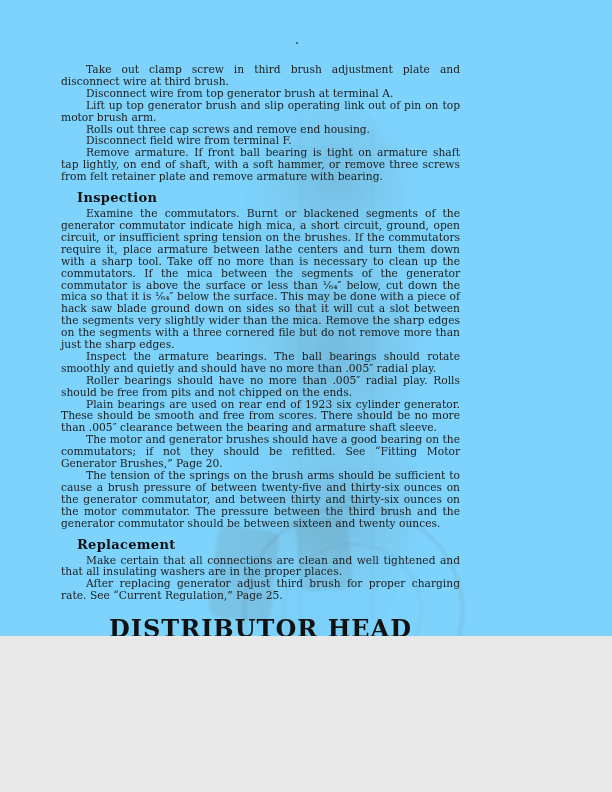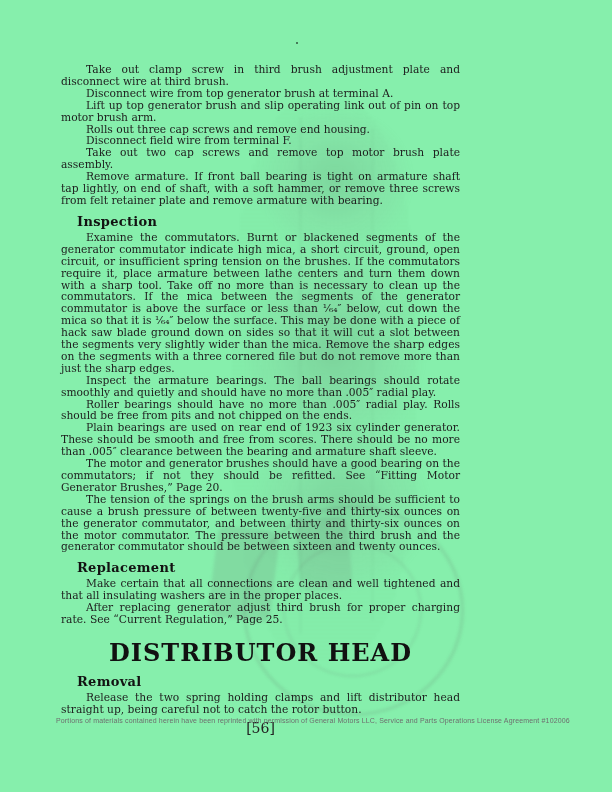--- a/index.html
+++ b/index.html
@@ -1,20 +1,20 @@
 <!DOCTYPE html>
 <html><head>
 <meta charset="utf-8">
 <style>
   html,body{margin:0;padding:0;background:#e8e8e8;}
   .page{
     position:relative;
-    width:612px;height:792px;
+    width:612px;height:636px;
     margin:0 auto;
-    background:#86efac;
+    background:#7dd3fc;
     overflow:hidden;
     font-family:"DejaVu Serif", serif;
     color:#1c1c1c;
   }
   .column{
     position:absolute;
     left:61px;top:64px;width:399px;
   }
   p.body{
     margin:0;
@@ -95,21 +95,20 @@
   </div>
   <div class="dot"></div>
 
   <div class="column">
 
     <p class="body">Take out clamp screw in third brush adjustment plate and disconnect wire at third brush.</p>
     <p class="body">Disconnect wire from top generator brush at terminal A.</p>
     <p class="body">Lift up top generator brush and slip operating link out of pin on top motor brush arm.</p>
     <p class="body">Rolls out three cap screws and remove end housing.</p>
     <p class="body">Disconnect field wire from terminal F.</p>
-    <p class="body">Take out two cap screws and remove top motor brush plate assembly.</p>
     <p class="body">Remove armature.  If front ball bearing is tight on armature shaft tap lightly, on end of shaft, with a soft hammer, or remove three screws from felt retainer plate and remove armature with bearing.</p>
 
     <h3 class="sec">Inspection</h3>
     <p class="body">Examine the commutators.  Burnt or blackened segments of the generator commutator indicate high mica, a short circuit, ground, open circuit, or insufficient spring tension on the brushes.  If the commutators require it, place armature between lathe centers and turn them down with a sharp tool. Take off no more than is necessary to clean up the commutators.  If the mica between the segments of the generator commutator is above the surface or less than ¹⁄₆₄″ below, cut down the mica so that it is ¹⁄₆₄″ below the surface.  This may be done with a piece of hack saw blade ground down on sides so that it will cut a slot between the segments very slightly wider than the mica.  Remove the sharp edges on the segments with a three cornered file but do not remove more than just the sharp edges.</p>
     <p class="body">Inspect the armature bearings.  The ball bearings should rotate smoothly and quietly and should have no more than .005″ radial play.</p>
     <p class="body">Roller bearings should have no more than .005″ radial play.  Rolls should be free from pits and not chipped on the ends.</p>
     <p class="body">Plain bearings are used on rear end of 1923 six cylinder generator. These should be smooth and free from scores.  There should be no more than .005″ clearance between the bearing and armature shaft sleeve.</p>
     <p class="body">The motor and generator brushes should have a good bearing on the commutators; if not they should be refitted.  See “Fitting Motor Generator Brushes,” Page 20.</p>
     <p class="body">The tension of the springs on the brush arms should be sufficient to cause a brush pressure of between twenty-five and thirty-six ounces on the generator commutator, and between thirty and thirty-six ounces on the motor commutator.  The pressure between the third brush and the generator commutator should be between sixteen and twenty ounces.</p>
 

